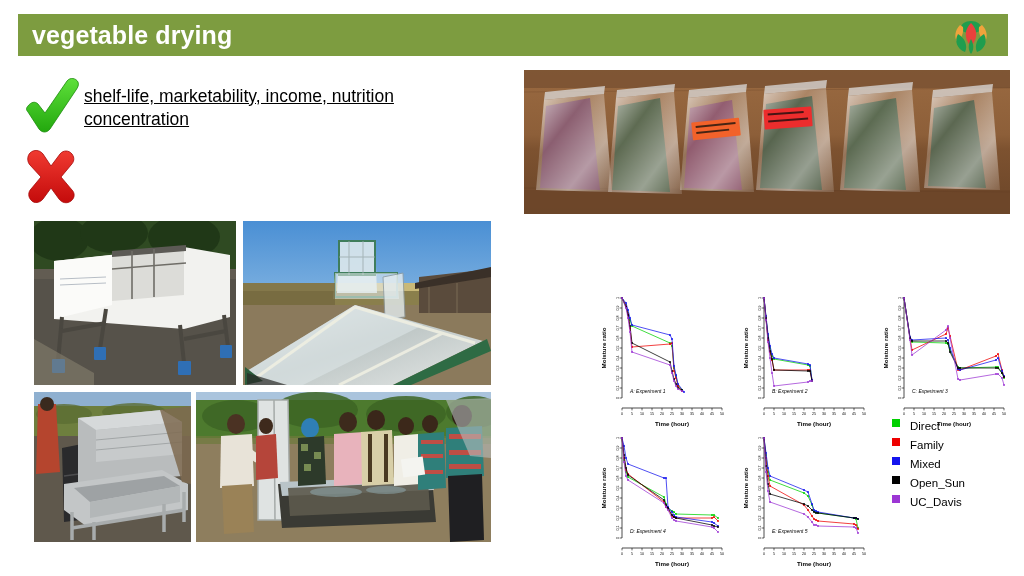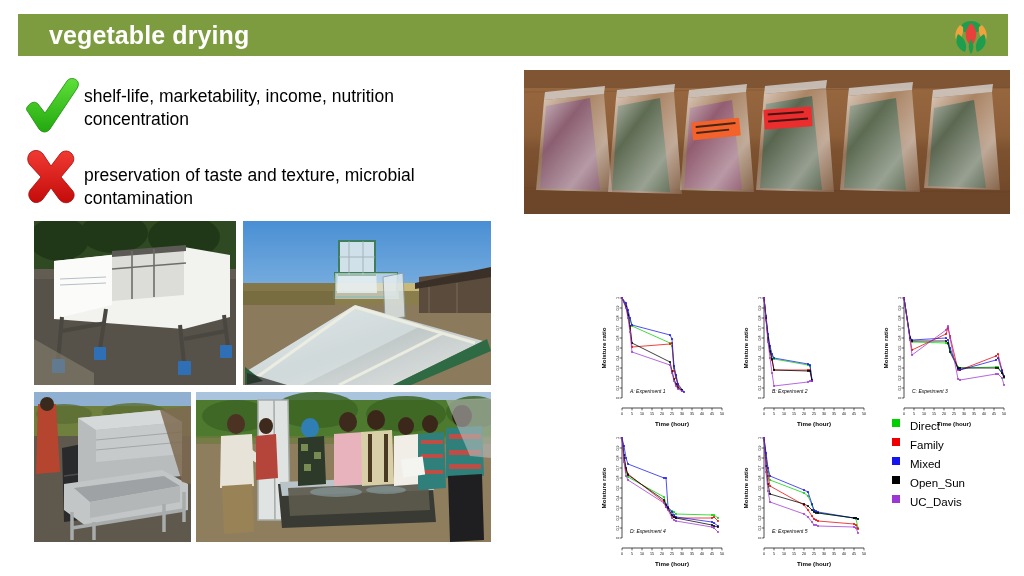--- a/index.html
+++ b/index.html
@@ -14,21 +14,21 @@
     position: relative;
     width: 1024px; height: 576px;
     background: #ffffff;
   }
 
   
   #title-banner {
     position: absolute; left: 18px; top: 14px;
     width: 990px; height: 42px;
     background: #7d9c40;
-    display: flex; align-items: center; padding-left: 17px;
+    display: flex; align-items: center;
   }
   #title-text {
     color: #ffffff;
     font-size: 25px;
     font-weight: bold;
     letter-spacing: 0.1px;
     padding-left: 14px;
     line-height: 1;
     white-space: nowrap;
   }
@@ -44,20 +44,21 @@
     align-items: flex-start;
   }
   #bullet-pro { left: 20px; top: 78px; width: 480px; }
   #bullet-con { left: 20px; top: 148px; width: 490px; }
   .mark { width: 62px; height: 58px; flex: 0 0 62px; margin-right: 2px; }
   .bullet-text {
     font-size: 17.5px;
     color: #000000;
     line-height: 1.3;
     padding-top: 7px;
+    text-decoration: underline;
   }
   #bullet-con .bullet-text { padding-top: 16px; }
 
   
   .photo {
     position: absolute;
     overflow: hidden;
     background: #cfcfcf;
   }
   #photo-bags  { left: 524px; top: 70px;  width: 486px; height: 144px; }
@@ -124,21 +125,20 @@
       <svg viewBox="0 0 62 58" xmlns="http://www.w3.org/2000/svg">
         <defs>
           <linearGradient id="gx" x1="0" y1="0" x2="0" y2="1">
             <stop offset="0" stop-color="#f03a31"></stop>
             <stop offset="1" stop-color="#c40b0b"></stop>
           </linearGradient>
         </defs>
         <path d="M10 5 C14 1 20 2 23 6 L31 18 L40 6 C43 2 49 2 52 6 C55 10 54 14 51 17 L41 29 L52 42 C55 45 55 50 51 53 C47 56 42 55 39 51 L31 40 L23 51 C20 55 14 56 11 52 C8 49 8 44 11 41 L21 29 L10 17 C7 14 7 8 10 5 Z" fill="url(#gx)" stroke="#a60707" stroke-width="0.8"></path>
       </svg>
     </div>
-    <div class="bullet-text">preservation of taste and texture, microbial contamination</div>
   </div>
 
   <div class="photo" id="photo-bags">
     <svg viewBox="0 0 486 144" preserveAspectRatio="none" xmlns="http://www.w3.org/2000/svg">
       <defs>
         <linearGradient id="wood" x1="0" y1="0" x2="0" y2="1">
           <stop offset="0" stop-color="#9a6a41"></stop>
             <stop offset="0.45" stop-color="#8d5f39"></stop>
           <stop offset="0.55" stop-color="#7d5230"></stop>
             <stop offset="1" stop-color="#6b4528"></stop>

